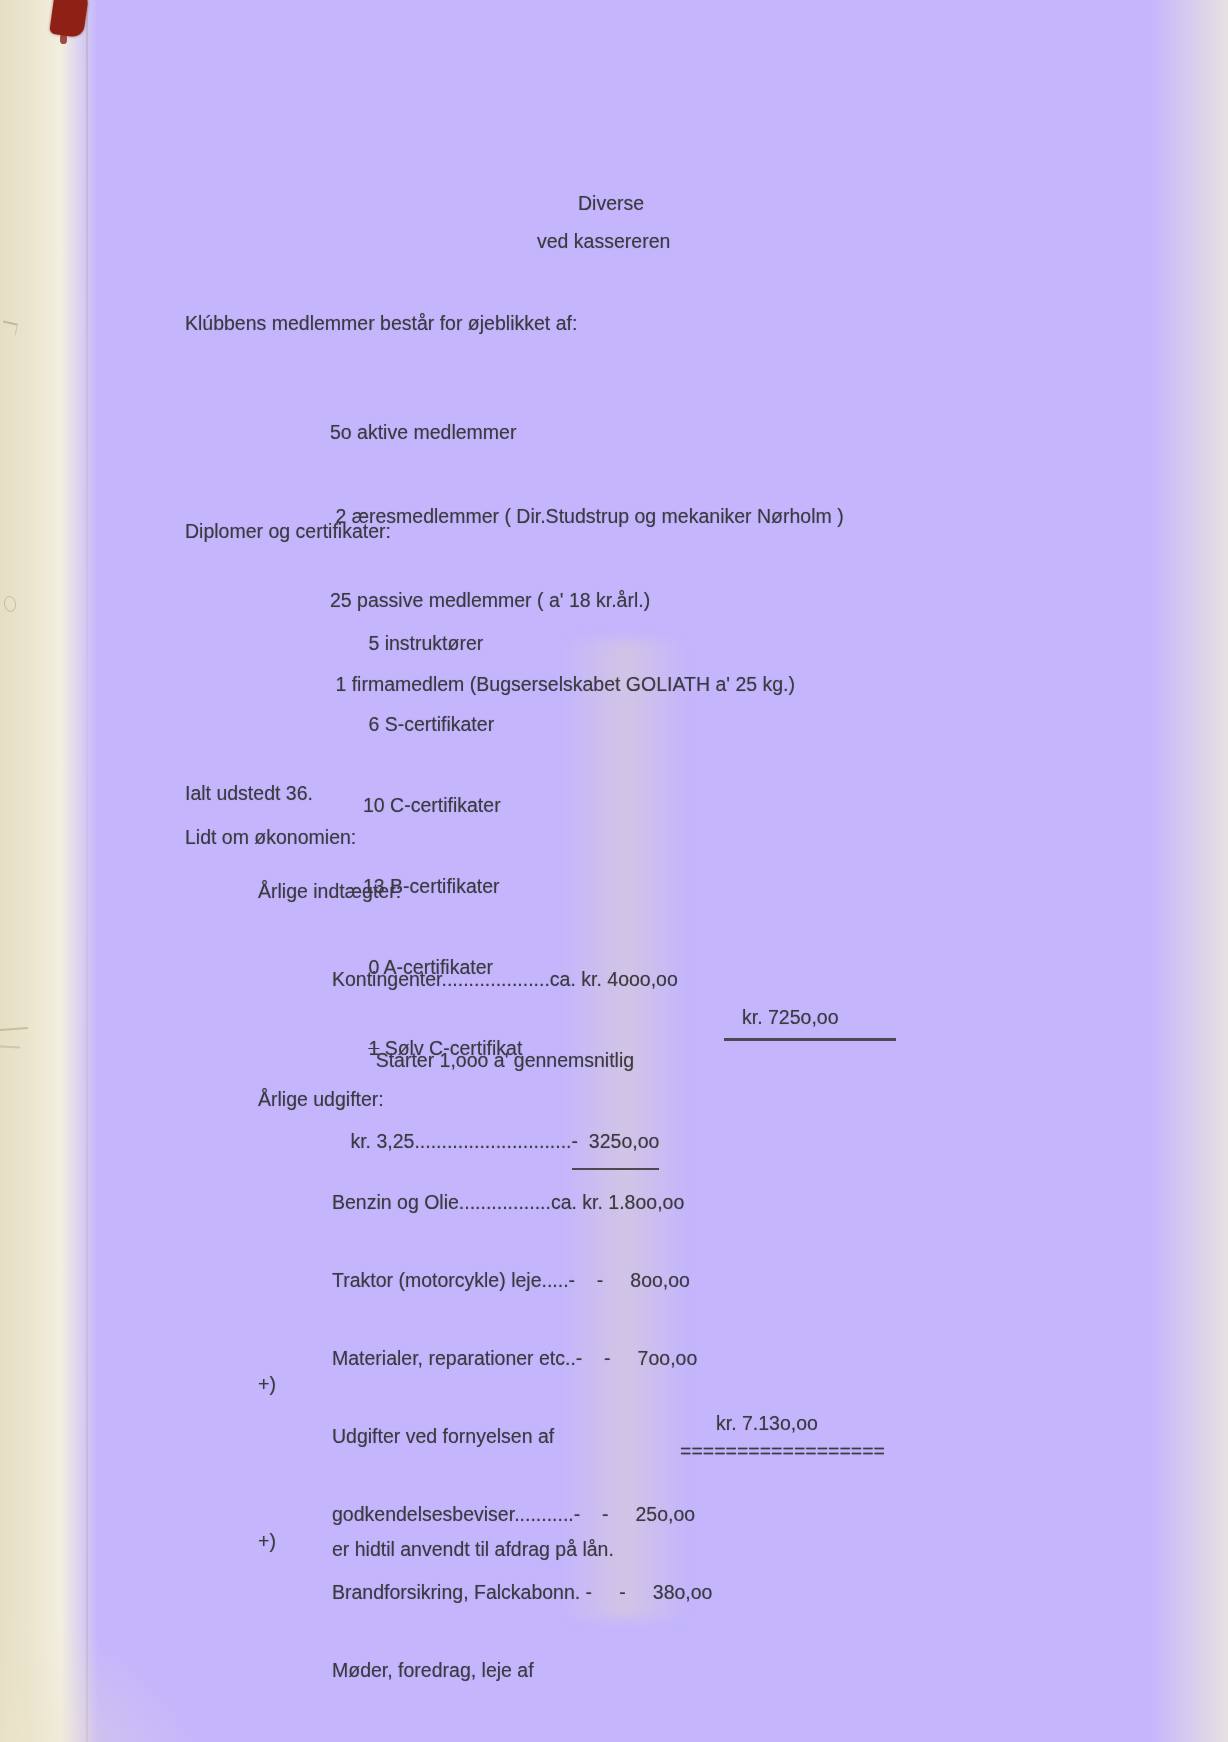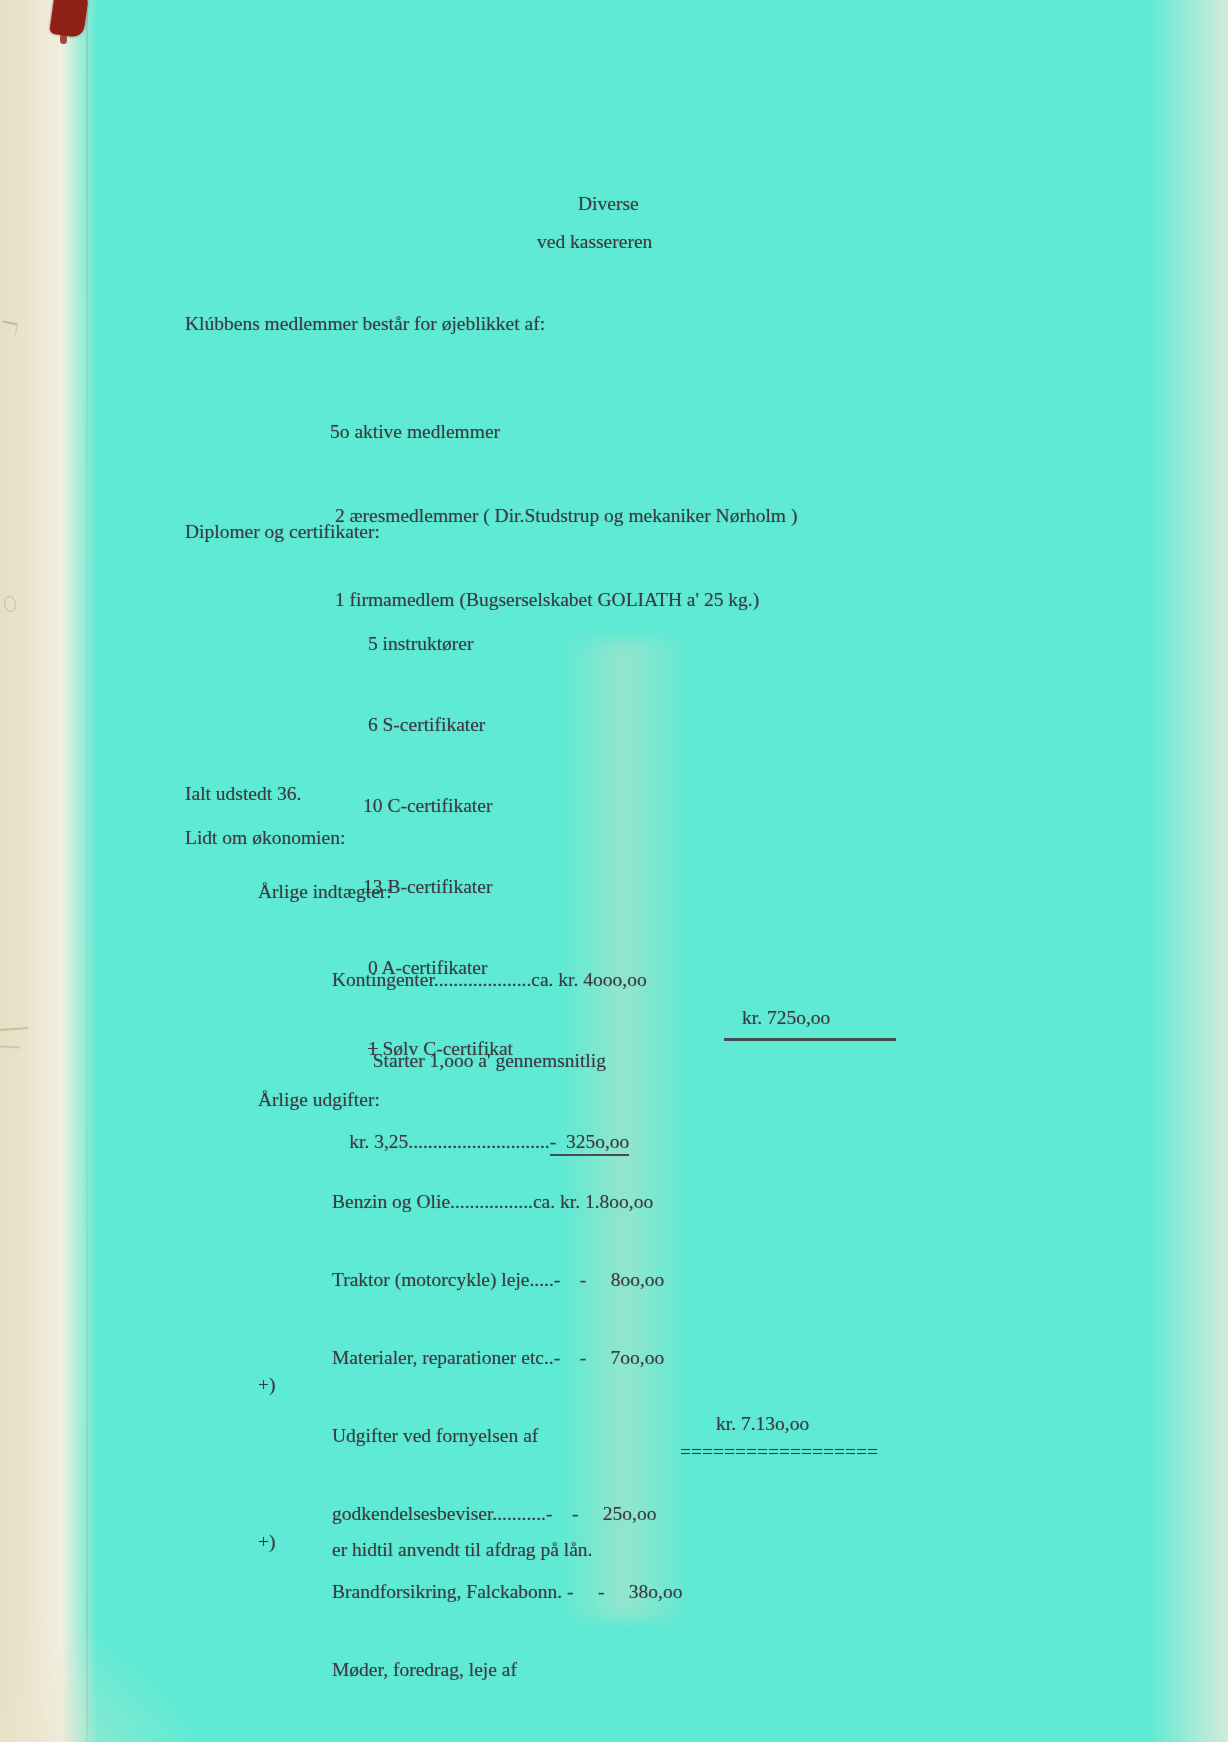--- a/index.html
+++ b/index.html
@@ -1,21 +1,21 @@
 <!DOCTYPE html>
 <html><head>
 <meta charset="utf-8">
 <style>
   html,body{margin:0;padding:0;background:#e8e8e6;}
   .page{
     position:relative;
     width:1228px;height:1742px;
-    background:#5eead4;
+    background:#c4b5fd;
     overflow:hidden;
-    font-family:Liberation Serif, serif;
+    font-family:Liberation Sans, sans-serif;
     color:#3b3a40;
   }
   
   .left-binding{
     position:absolute;left:0;top:0;width:98px;height:100%;
     background:linear-gradient(90deg,#e6dec3 0%,#ebe4cd 28%,#f2efe1 62%,rgba(247,247,244,0) 100%);
   }
   .crease{
     position:absolute;left:86px;top:0;width:2px;height:100%;
     background:linear-gradient(180deg,rgba(165,155,122,0.35),rgba(165,155,122,0.08) 40%,rgba(165,155,122,0.3));
@@ -58,21 +58,21 @@
     white-space:pre;
     letter-spacing:0;
     text-shadow:0 0 1px rgba(59,58,64,0.45);
   }
   .block .line{white-space:pre;}
   .members{line-height:28px;}
   .certs{line-height:27px;margin-left:30px;}
   .income{line-height:27px;text-align:center;}
   .expenses{line-height:26px;}
   .struck{text-decoration:line-through;}
-  .sum-underline{border-bottom:2px solid #4b4a50;padding-bottom:2px;}
+  .sum-underline{border-bottom:2px solid #4b4a50;padding-bottom:16px;}
   .rule{position:absolute;background:#4b4a50;}
 </style>
 </head>
 <body>
 
 <div class="page">
 
   <div class="left-binding"></div>
   <div class="crease"></div>
   <div class="red-corner"></div>
@@ -85,20 +85,21 @@
   <div class="margin-mark-1"></div>
   <div class="margin-mark-2"></div>
 
   <div class="tw" style="left:578px;top:190px;">Diverse</div>
   <div class="tw" style="left:537px;top:228px;">ved kassereren</div>
 
   <div class="tw" style="left:185px;top:310px;">Klúbbens medlemmer består for øjeblikket af:</div>
   <div class="tw block members" style="left:330px;top:362px;">
     <div class="line">5o aktive medlemmer</div>
     <div class="line"> 2 æresmedlemmer ( Dir.Studstrup og mekaniker Nørholm )</div>
+    <div class="line">25 passive medlemmer ( a' 18 kr.årl.)</div>
     <div class="line"> 1 firmamedlem (Bugserselskabet GOLIATH a' 25 kg.)</div>
   </div>
 
   <div class="tw" style="left:185px;top:518px;">Diplomer og certifikater:</div>
   <div class="tw block certs" style="left:333px;top:576px;">
     <div class="line"> 5 instruktører</div>
     <div class="line"> 6 S-certifikater</div>
     <div class="line">10 C-certifikater</div>
     <div class="line">13 B-certifikater</div>
     <div class="line"> 0 A-certifikater</div>

